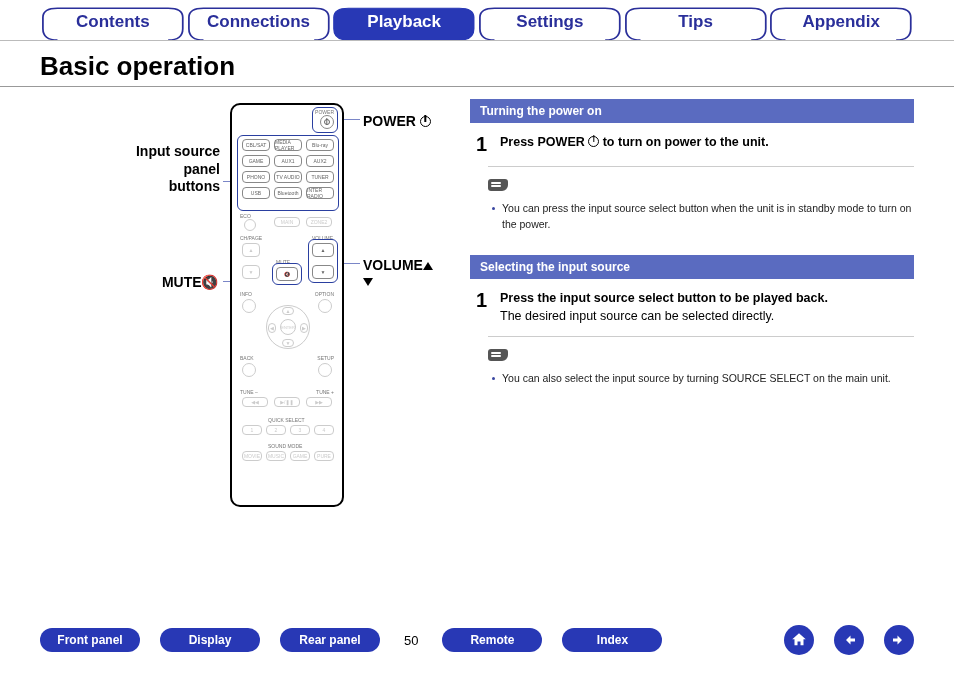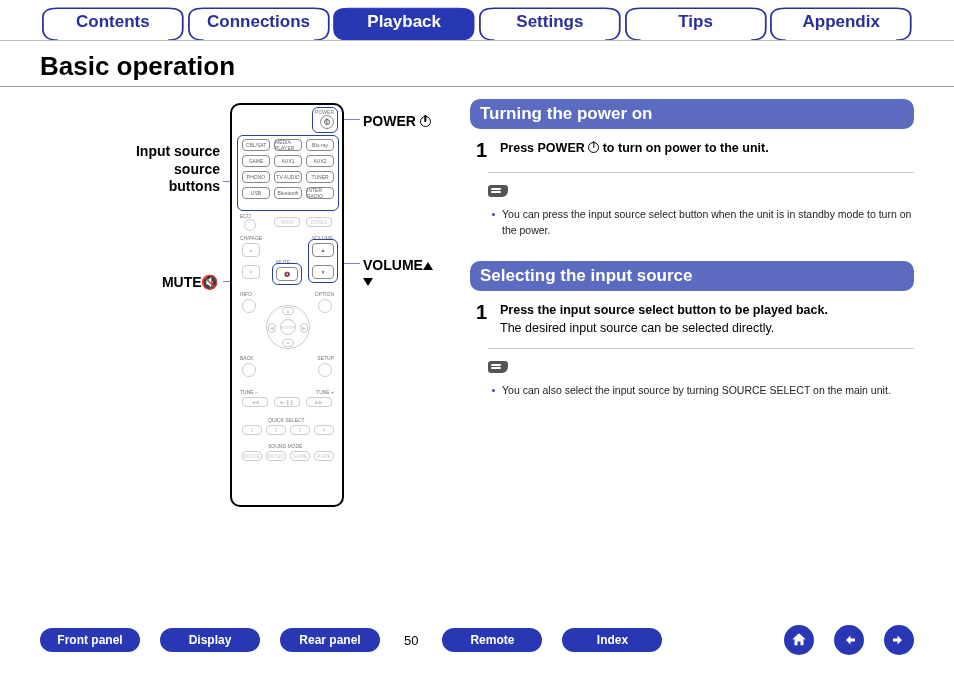--- a/index.html
+++ b/index.html
@@ -26,21 +26,21 @@
   .rbtn.round { border-radius: 50%; }
   .rbtn.light { border-color: #ccc; color:#ccc; }
   .hl-box { position:absolute; border:1.5px solid #2a3fa0; border-radius:6px; }
   .lead { position:absolute; height:1px; background:#7a86c7; }
   .leadv { position:absolute; width:1px; background:#7a86c7; }
   
   .callout { position:absolute; font-size:14px; font-weight:bold; color:#000; }
   .callout.right-align { text-align:right; }
   
   
-  .section-head { background: #5a6bc0; color:#fff; font-size:17px; font-weight:bold; padding:5px 10px; margin-bottom:10px;border-radius:10px; }
+  .section-head { background: #5a6bc0; color:#fff; font-size:12px; font-weight:bold; padding:5px 10px; margin-bottom:10px; }
   .step { display:flex; gap:10px; margin:6px 0 10px 6px; }
   .step-num { font-size:20px; font-weight:bold; width:14px; }
   .step-body { flex:1; font-size:12.5px; line-height:1.5; }
   .step-body .main { font-weight:bold; }
   .note-icon { display:inline-block; width:20px; height:12px; background:#555; border-radius:3px 3px 6px 3px; position:relative; margin:4px 0 6px 18px; }
   .note-icon::after { content:""; position:absolute; left:3px; top:3px; width:10px; height:2px; background:#fff; border-radius:1px; box-shadow:0 3px 0 #fff; }
   ul.notes { list-style:none; margin-left:22px; }
   ul.notes li { font-size:10.5px; color:#222; line-height:1.5; padding-left:10px; position:relative; margin-bottom:4px; }
   ul.notes li::before { content:""; position:absolute; left:0; top:6px; width:3px; height:3px; background:#3a46a0; border-radius:50%; }
   .sep { border:none; border-top:1px solid #ccc; margin:8px 0 8px 18px; }
@@ -106,21 +106,21 @@
 <div class="content">
 
   <div class="col-left">
     <div class="remote-wrap">
 
       <div class="callout" style="left:323px; top:14px;">
         <span>POWER</span> <span class="power-glyph"></span>
       </div>
       <div class="callout right-align" style="left:60px; top:44px; width:120px; line-height:1.25;">
         <span>Input source</span><br>
-        <span>source</span><br>
+        <span>panel</span><br>
         <span>buttons</span>
       </div>
       <div class="callout" style="left:323px; top:158px;">
         <span>VOLUME</span><span class="tri-up"></span><span class="tri-down"></span>
       </div>
       <div class="callout right-align" style="left:95px; top:175px; width:84px;">
         <span>MUTE</span><span class="mute-glyph">🔇</span>
       </div>
 
       <div class="lead" style="left:290px; top:20px; width:30px;"></div>

